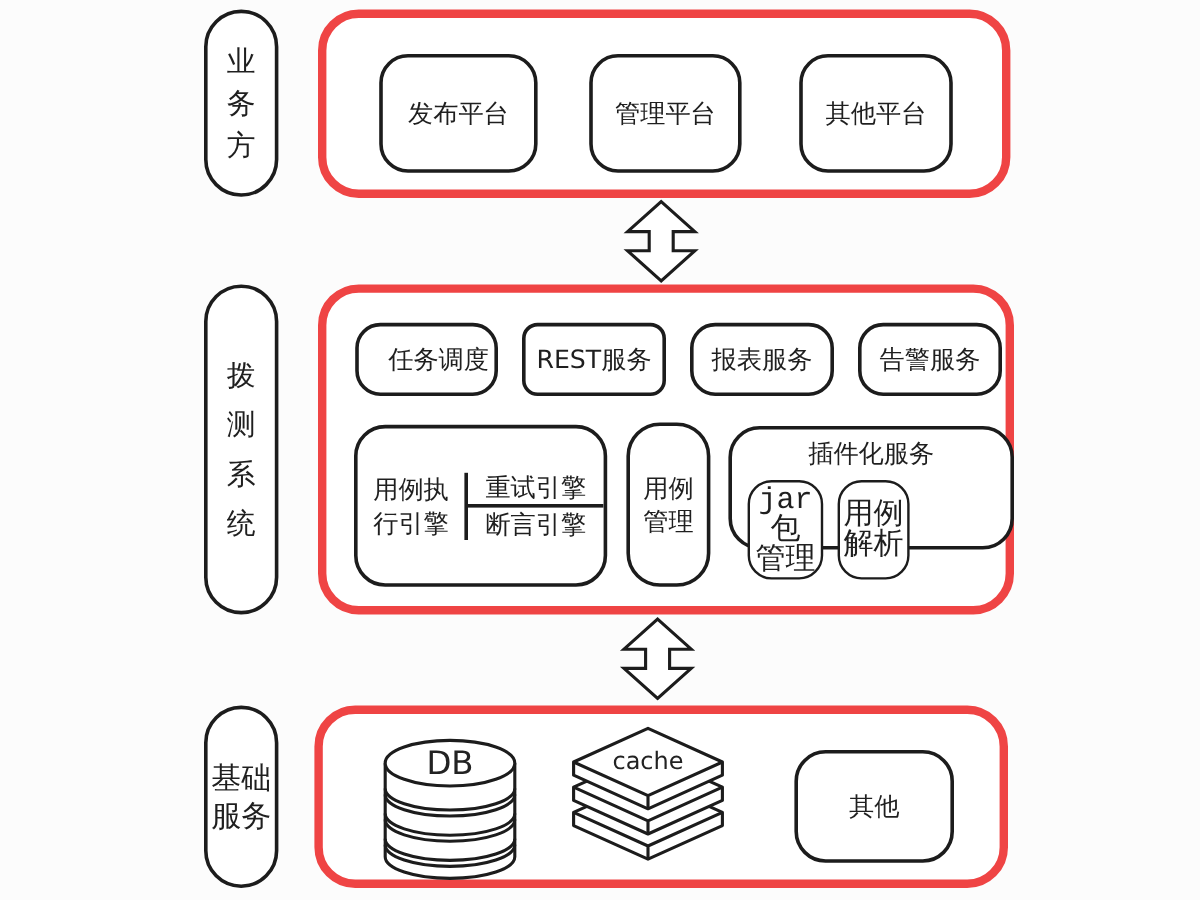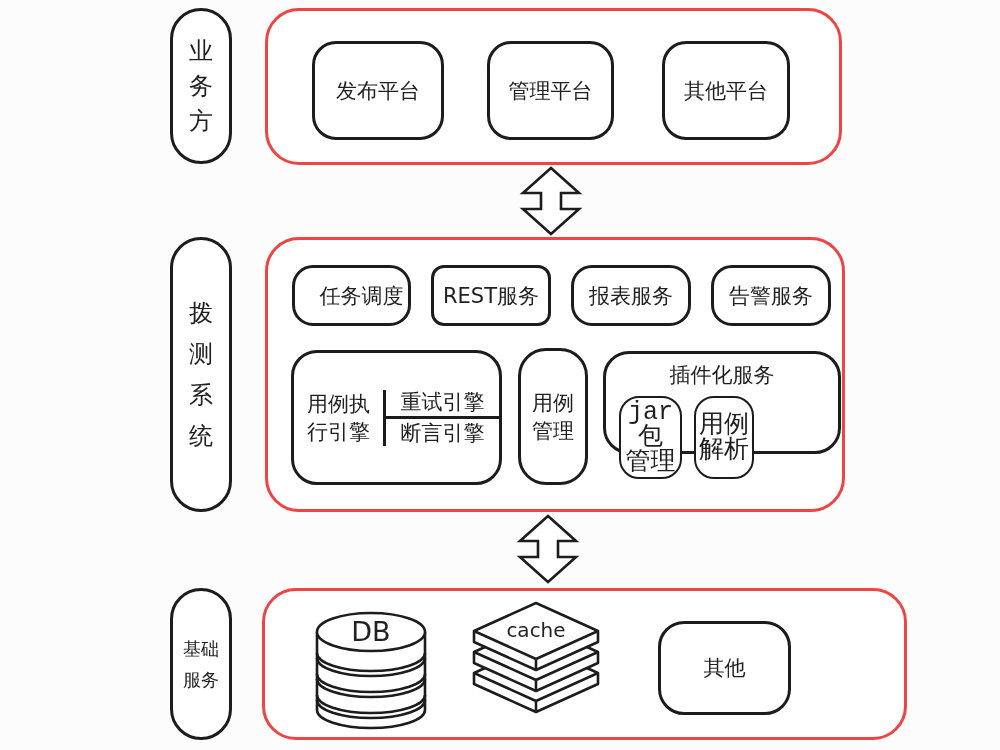--- a/index.html
+++ b/index.html
@@ -17,21 +17,21 @@
     border-radius: 31px;
     background: #fff;
     display: flex; align-items: center; justify-content: center;
     text-align: center;
     font-size: 24px;
     line-height: 35px;
     white-space: pre-line;
   }
   .container {
     position: absolute;
-    border: 3px solid #ef4444;
+    border: 7px solid #ef4444;
     border-radius: 34px;
     background: #fff;
   }
   .box {
     position: absolute;
     border: 3px solid #1c1c1c;
     border-radius: 24px;
     background: #fff;
     display: flex; align-items: center; justify-content: center;
     text-align: center;
@@ -119,24 +119,24 @@
 管理</div>
       <div class="plugin-box" style="left:88px; top:42px; width:60px; height:83px;">用例
 解析</div>
     </div>
   </div>
 
   <svg class="arrow" style="left:515px; top:514px;" width="66" height="70" viewBox="0 0 66 70">
     <polygon points="33,2 61,27 43,27 43,43 61,43 33,68 5,43 23,43 23,27 5,27" fill="#ffffff" stroke="#1c1c1c" stroke-width="2.6" stroke-linejoin="miter"></polygon>
   </svg>
 
-  <div class="capsule" style="left:170px; top:588px; width:62px; height:152px; font-size:18px; line-height:31px; width:62px;">基础
+  <div class="capsule" style="left:170px; top:588px; width:62px; height:152px; font-size:25px; line-height:31px; width:62px;">基础
 服务</div>
 
-  <div class="container" style="left:262px; top:588px; width:645px; height:152px;">
+  <div class="container" style="left:262px; top:588px; width:578px; height:152px;">
 
     <svg class="icon-abs" style="left:48px; top:17px;" width="116" height="122" viewBox="0 0 116 122">
       <path d="M4 24 v78 a54 18 0 0 0 108 0 v-78" fill="#ffffff" stroke="#1c1c1c" stroke-width="2.6"></path>
       <path d="M4 92 a54 18 0 0 0 108 0" fill="none" stroke="#1c1c1c" stroke-width="2.6"></path>
       <path d="M4 87 a54 18 0 0 0 108 0" fill="none" stroke="#1c1c1c" stroke-width="2.6"></path>
       <path d="M4 71 a54 18 0 0 0 108 0" fill="none" stroke="#1c1c1c" stroke-width="2.6"></path>
       <path d="M4 66 a54 18 0 0 0 108 0" fill="none" stroke="#1c1c1c" stroke-width="2.6"></path>
       <path d="M4 50 a54 18 0 0 0 108 0" fill="none" stroke="#1c1c1c" stroke-width="2.6"></path>
       <path d="M4 45 a54 18 0 0 0 108 0" fill="none" stroke="#1c1c1c" stroke-width="2.6"></path>
       <ellipse cx="58" cy="24" rx="54" ry="19" fill="#ffffff" stroke="#1c1c1c" stroke-width="2.6"></ellipse>

